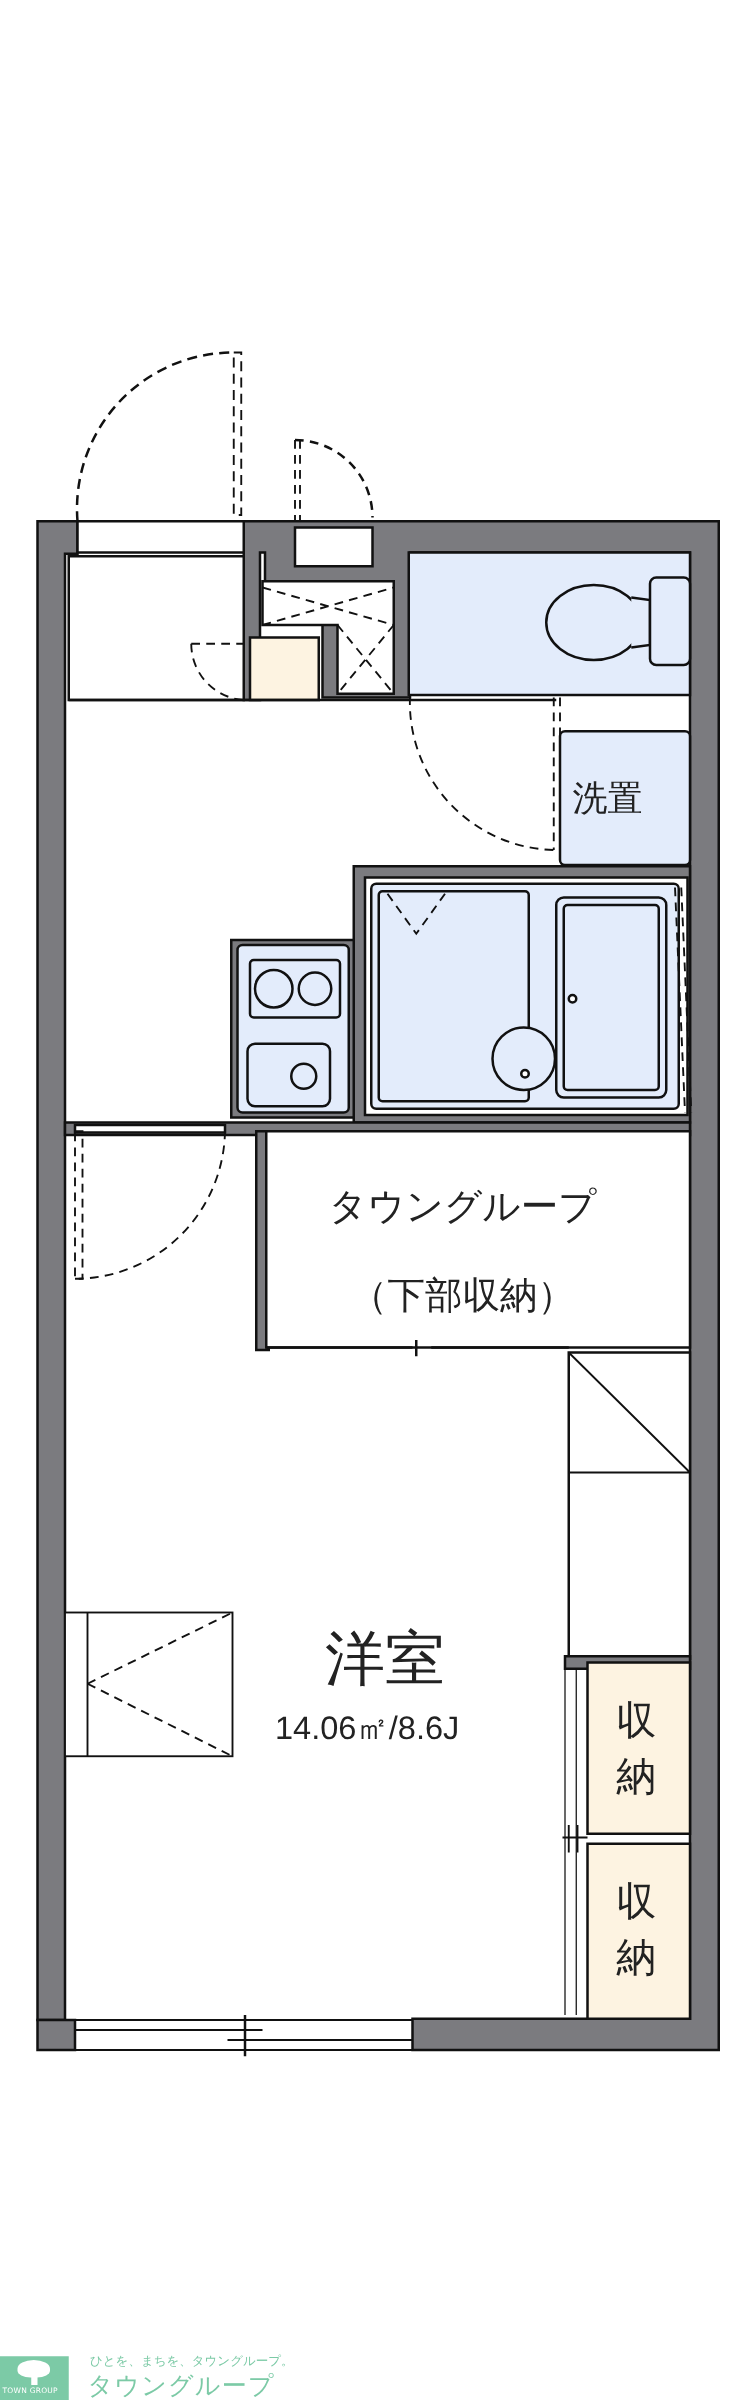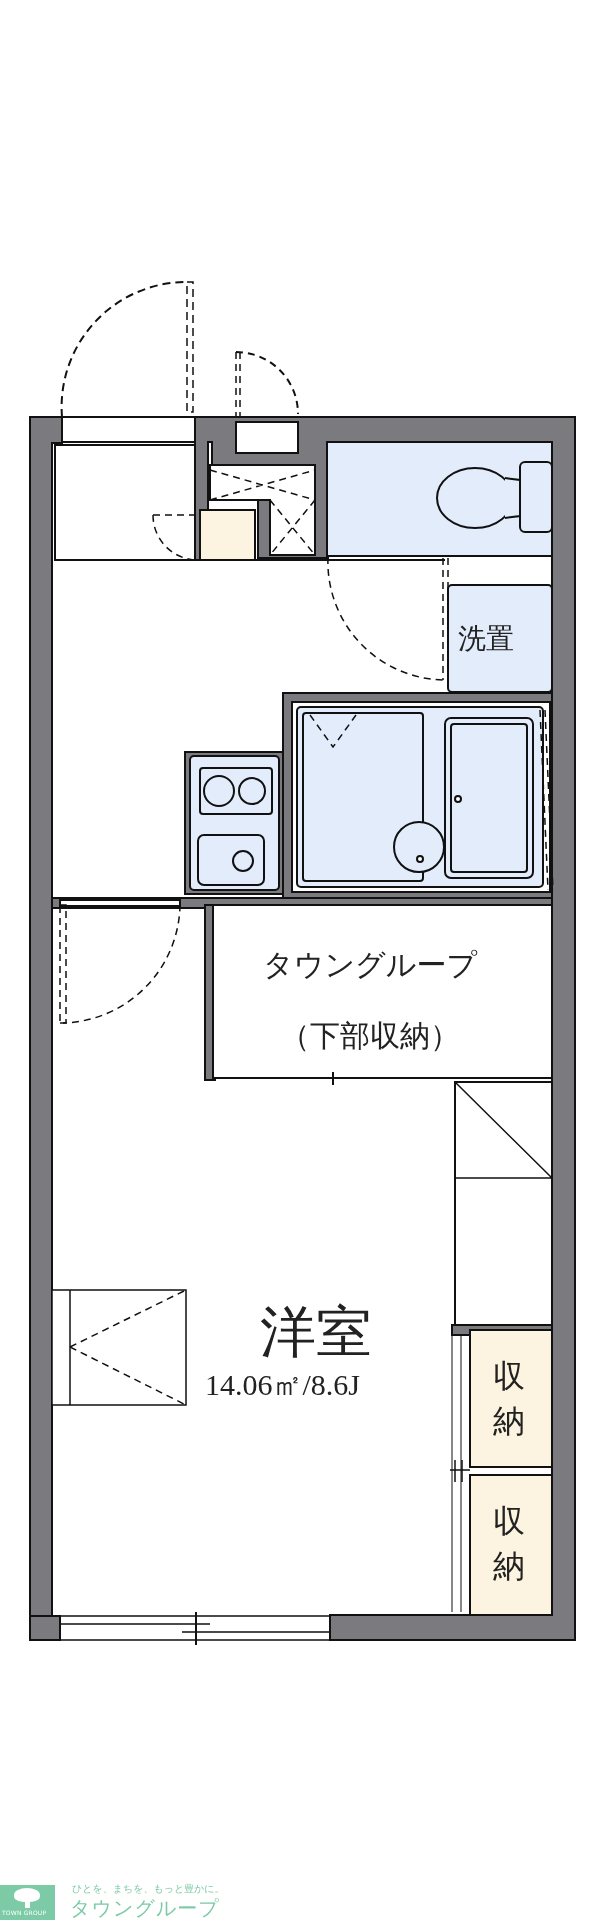--- a/index.html
+++ b/index.html
@@ -1,18 +1,18 @@
 <!DOCTYPE html>
 <html><head>
 <meta charset="utf-8">
 <style>
   html, body { margin:0; padding:0; background:#ffffff; }
   body { width:604px; height:1920px; position:relative; overflow:hidden; font-family:"DejaVu Sans", sans-serif; }
   #plan { position:absolute; left:0; top:0; }
-  .label { position:absolute; color:#222; text-align:left; white-space:nowrap; font-family:Liberation Serif, serif; }
+  .label { position:absolute; color:#222; text-align:left; white-space:nowrap; font-family:Liberation Sans, sans-serif; }
   .logo { position:absolute; left:0; top:1885px; width:55px; height:35px; background:#7ccaa6; }
   .logo-en { position:absolute; left:2px; top:24px; font-size:6px; color:#fff; font-family:"DejaVu Sans", sans-serif; letter-spacing:0.2px; }
   .logo-tree { position:absolute; left:14px; top:3px; width:26px; height:14px; background:#fff; border-radius:50% 50% 40% 40%; }
   .logo-trunk { position:absolute; left:25px; top:15px; width:5px; height:8px; background:#fff; }
   .slogan { position:absolute; left:72px; top:1882px; font-size:10px; color:#7ccaa6; }
   .brand { position:absolute; left:70px; top:1895px; font-size:20px; color:#7ccaa6; letter-spacing:1px; }
 </style>
 </head>
 <body>
 
@@ -99,27 +99,27 @@
     <path d="M60,1616 L330,1616 M60,1640 L330,1640 M60,1624 L210,1624 M182,1632 L330,1632" stroke-width="1.5"></path>
     <path d="M196,1612 L196,1645" stroke-width="2"></path>
   </g>
 </svg>
 
 <div class="label" style="left:458px; top:620px; font-size:28px;">洗置</div>
 
 <div class="label" style="left:263px; top:945px; font-size:30px;">タウングループ</div>
 <div class="label" style="left:280px; top:1016px; font-size:30px;">（下部収納）</div>
 
-<div class="label" style="left:260px; top:1295px; font-size:56px;">洋室</div>
-<div class="label" style="left:205px; top:1365px; font-size:30px;">14.06㎡/8.6J</div>
+<div class="label" style="left:260px; top:1295px; font-size:48px;">洋室</div>
+<div class="label" style="left:220px; top:1365px; font-size:26px;">14.06㎡/8.6J</div>
 
 <div class="label" style="left:493px; top:1355px; font-size:32px;">収</div>
 <div class="label" style="left:493px; top:1400px; font-size:32px;">納</div>
 <div class="label" style="left:493px; top:1500px; font-size:32px;">収</div>
 <div class="label" style="left:493px; top:1545px; font-size:32px;">納</div>
 
 <div class="logo">
   <div class="logo-tree"></div>
   <div class="logo-trunk"></div>
   <div class="logo-en">TOWN GROUP</div>
 </div>
-<div class="slogan">ひとを、まちを、もっと豊かに。</div>
+<div class="slogan">ひとを、まちを、タウングループ。</div>
 <div class="brand">タウングループ</div>
 
 </body></html>

